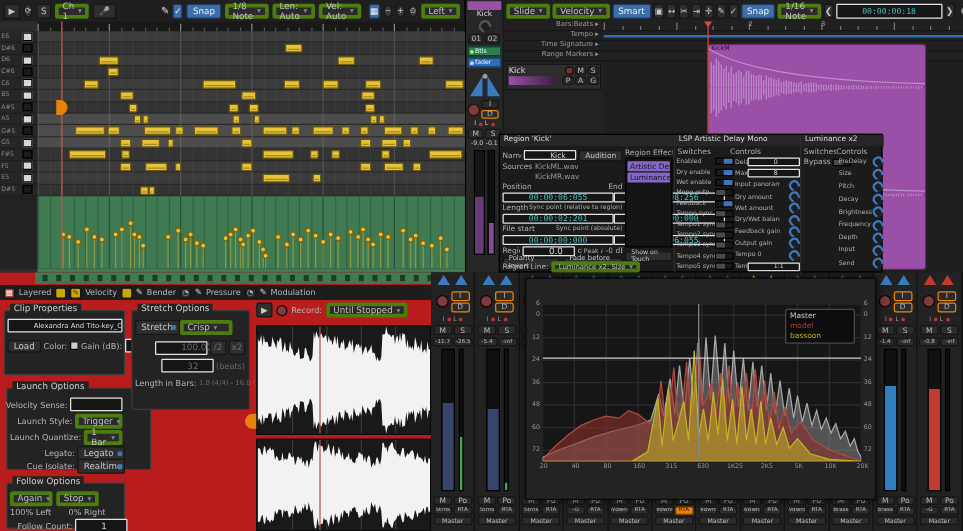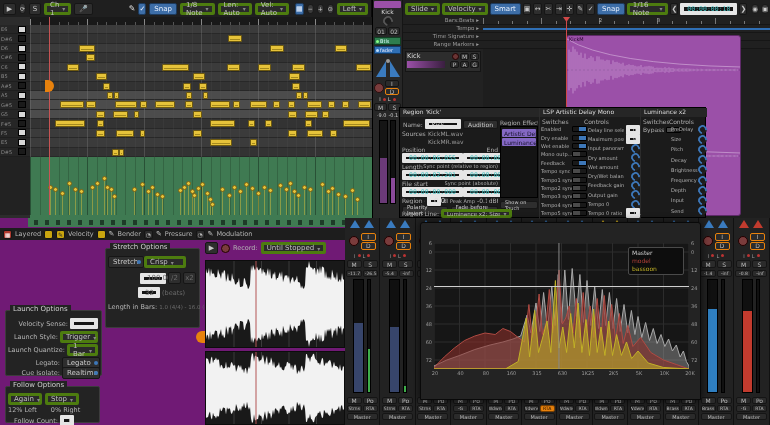--- a/index.html
+++ b/index.html
@@ -6,21 +6,21 @@
   html,body{width:770px;height:425px;overflow:hidden;background:#141414;
     font-family:"DejaVu Sans","Liberation Sans",sans-serif;color:#ccc;font-size:8px}
   .abs{position:absolute}
   .flex{display:flex;align-items:center}
   .bt{display:inline-flex;align-items:center;justify-content:center;background:#2e2e2e;
       border:1px solid #161616;border-radius:2px;color:#c8c8c8;font-size:7px;padding:1px 4px;height:12px}
   .bt.on{background:#3d6ea8;color:#eaf2ff;border-color:#1d3a5c}
   .dd{display:inline-flex;align-items:center;background:#2a2a2a;border:3px solid #4d7c0f;
       border-radius:2px;color:#c0c0c0;font-size:7px;padding:1px 3px;height:12px;gap:3px}
   .dd::after{content:'▾';font-size:6px;color:#888}
-  .fld{background:#151515;border:4px solid #e5e5e5;color:#ddd;font-size:7px;padding:1px 3px;
+  .fld{background:#151515;border:1px solid #e5e5e5;color:#ddd;font-size:7px;padding:1px 20px;
       height:11px;display:inline-flex;align-items:center;border-radius:1px}
   .tl{color:#46c2c2;font-family:"DejaVu Sans Mono","Liberation Mono",monospace;font-size:6.5px}
   .lb{font-size:6.5px;color:#b5b5b5;white-space:nowrap}
   .dim{color:#6a6a6a}
   .grp{position:absolute;border:1px solid #3c3c3c;background:#232323;border-radius:2px}
   .grp>.cap{position:absolute;top:-6px;left:4px;background:#232323;padding:0 3px;font-size:7px;color:#cfcfcf;white-space:nowrap}
   .knob{display:inline-block;width:9px;height:9px;border-radius:50%;background:#1d1d1d;
         border:2px solid #3d77b8;border-bottom-color:#222;transform:rotate(-35deg)}
   .knob.gray{border-color:#555;border-bottom-color:#222}
   .tog{position:relative;width:15px;height:6px;background:#191919;border:1px solid #000;border-radius:1px}
@@ -968,21 +968,21 @@
           <span class="knob"></span>
         </div>
         <div style="position: absolute; left: 0px; top: 81.6px; width: 36px; height: 10.2px; display: flex; align-items: center; justify-content: space-between;">
           <span style="font-size: 5px; color: rgb(176, 176, 176);">Send</span>
           <span class="knob"></span>
         </div>
       </div>
   </div>
 </section>
 
-<section class="abs" id="cue" style="left:0;top:218px;width:345px;height:207px;background:#701a75">
+<section class="abs" id="cue" style="left:0;top:218px;width:345px;height:207px;background:#b91c1c">
   <div class="abs" id="cue-lane" style="left:28px;top:0;width:317px;height:9px;background:#3f7a52">
       <span style="position: absolute; left: 6px; top: 2px; width: 4px; height: 5px; background: rgb(30, 59, 40);"></span>
       <span style="position: absolute; left: 17px; top: 2px; width: 4px; height: 5px; background: rgb(30, 59, 40);"></span>
       <span style="position: absolute; left: 28px; top: 2px; width: 4px; height: 5px; background: rgb(30, 59, 40);"></span>
       <span style="position: absolute; left: 39px; top: 2px; width: 4px; height: 5px; background: rgb(30, 59, 40);"></span>
       <span style="position: absolute; left: 50px; top: 2px; width: 4px; height: 5px; background: rgb(30, 59, 40);"></span>
       <span style="position: absolute; left: 61px; top: 2px; width: 4px; height: 5px; background: rgb(30, 59, 40);"></span>
       <span style="position: absolute; left: 72px; top: 2px; width: 4px; height: 5px; background: rgb(30, 59, 40);"></span>
       <span style="position: absolute; left: 83px; top: 2px; width: 4px; height: 5px; background: rgb(30, 59, 40);"></span>
       <span style="position: absolute; left: 94px; top: 2px; width: 4px; height: 5px; background: rgb(30, 59, 40);"></span>
@@ -1017,22 +1017,33 @@
     <span style="font-size:7px">✎</span>
     <span class="lb">Bender</span>
     <span class="chip" style="width:9px;height:9px">◔</span>
     <span style="font-size:7px">✎</span>
     <span class="lb">Pressure</span>
     <span class="chip" style="width:9px;height:9px">◔</span>
     <span style="font-size:7px">✎</span>
     <span class="lb">Modulation</span>
   </div>
 
+  <div class="grp" style="left:3px;top:30px;width:97px;height:52px">
+    <span class="cap">Clip Properties</span>
+    <span class="fld" style="position:absolute;left:2px;top:6px;width:92px;font-size:5.5px;overflow:hidden;white-space:nowrap">Alexandra And Tito-key_C-120_bpn</span>
+    <div class="flex" style="position:absolute;left:2px;top:22px;gap:2px">
+      <span class="bt" style="height:10px">Load</span>
+      <span class="lb">Color:</span>
+      <span style="width:7px;height:7px;background:#cfcfcf;border:1px solid #000"></span>
+      <span class="lb">Gain (dB):</span>
+      <span class="fld" style="width:16px">0.0</span>
+    </div>
+  </div>
 
-  <div class="grp" style="left:5px;top:92px;width:97px;height:66px">
+  <div class="grp" style="left:5px;top:92px;width:116px;height:66px">
     <span class="cap">Launch Options</span>
     <div class="flex" style="position:absolute;left:2px;top:7px;gap:2px;width:90px;justify-content:flex-end">
       <span class="lb">Velocity Sense:</span>
       <span class="fld" style="width:28px"></span>
     </div>
     <div class="flex" style="position:absolute;left:2px;top:20px;gap:2px;width:90px;justify-content:flex-end">
       <span class="lb">Launch Style:</span>
       <span class="dd" style="width:38px">Trigger</span>
     </div>
     <div class="flex" style="position:absolute;left:2px;top:33px;gap:2px;width:90px;justify-content:flex-end">
@@ -1051,21 +1062,21 @@
     </div>
   </div>
 
   <div class="grp" style="left:5px;top:168px;width:95px;height:37px">
     <span class="cap">Follow Options</span>
     <div class="flex" style="position:absolute;left:2px;top:6px;gap:3px">
       <span class="dd" style="width:34px">Again</span>
       <span class="dd" style="width:34px">Stop</span>
     </div>
     <div class="flex" style="position:absolute;left:2px;top:19px;gap:14px">
-      <span class="lb">12% Left</span>
+      <span class="lb">100% Left</span>
       <span class="lb">0% Right</span>
     </div>
     <div class="flex" style="position:absolute;left:8px;top:28px;gap:2px">
       <span class="lb">Follow Count:</span>
       <span class="fld" style="width:12px">1</span>
     </div>
   </div>
 
   <div class="grp" style="left:105px;top:30px;width:95px;height:80px">
     <span class="cap">Stretch Options</span>

